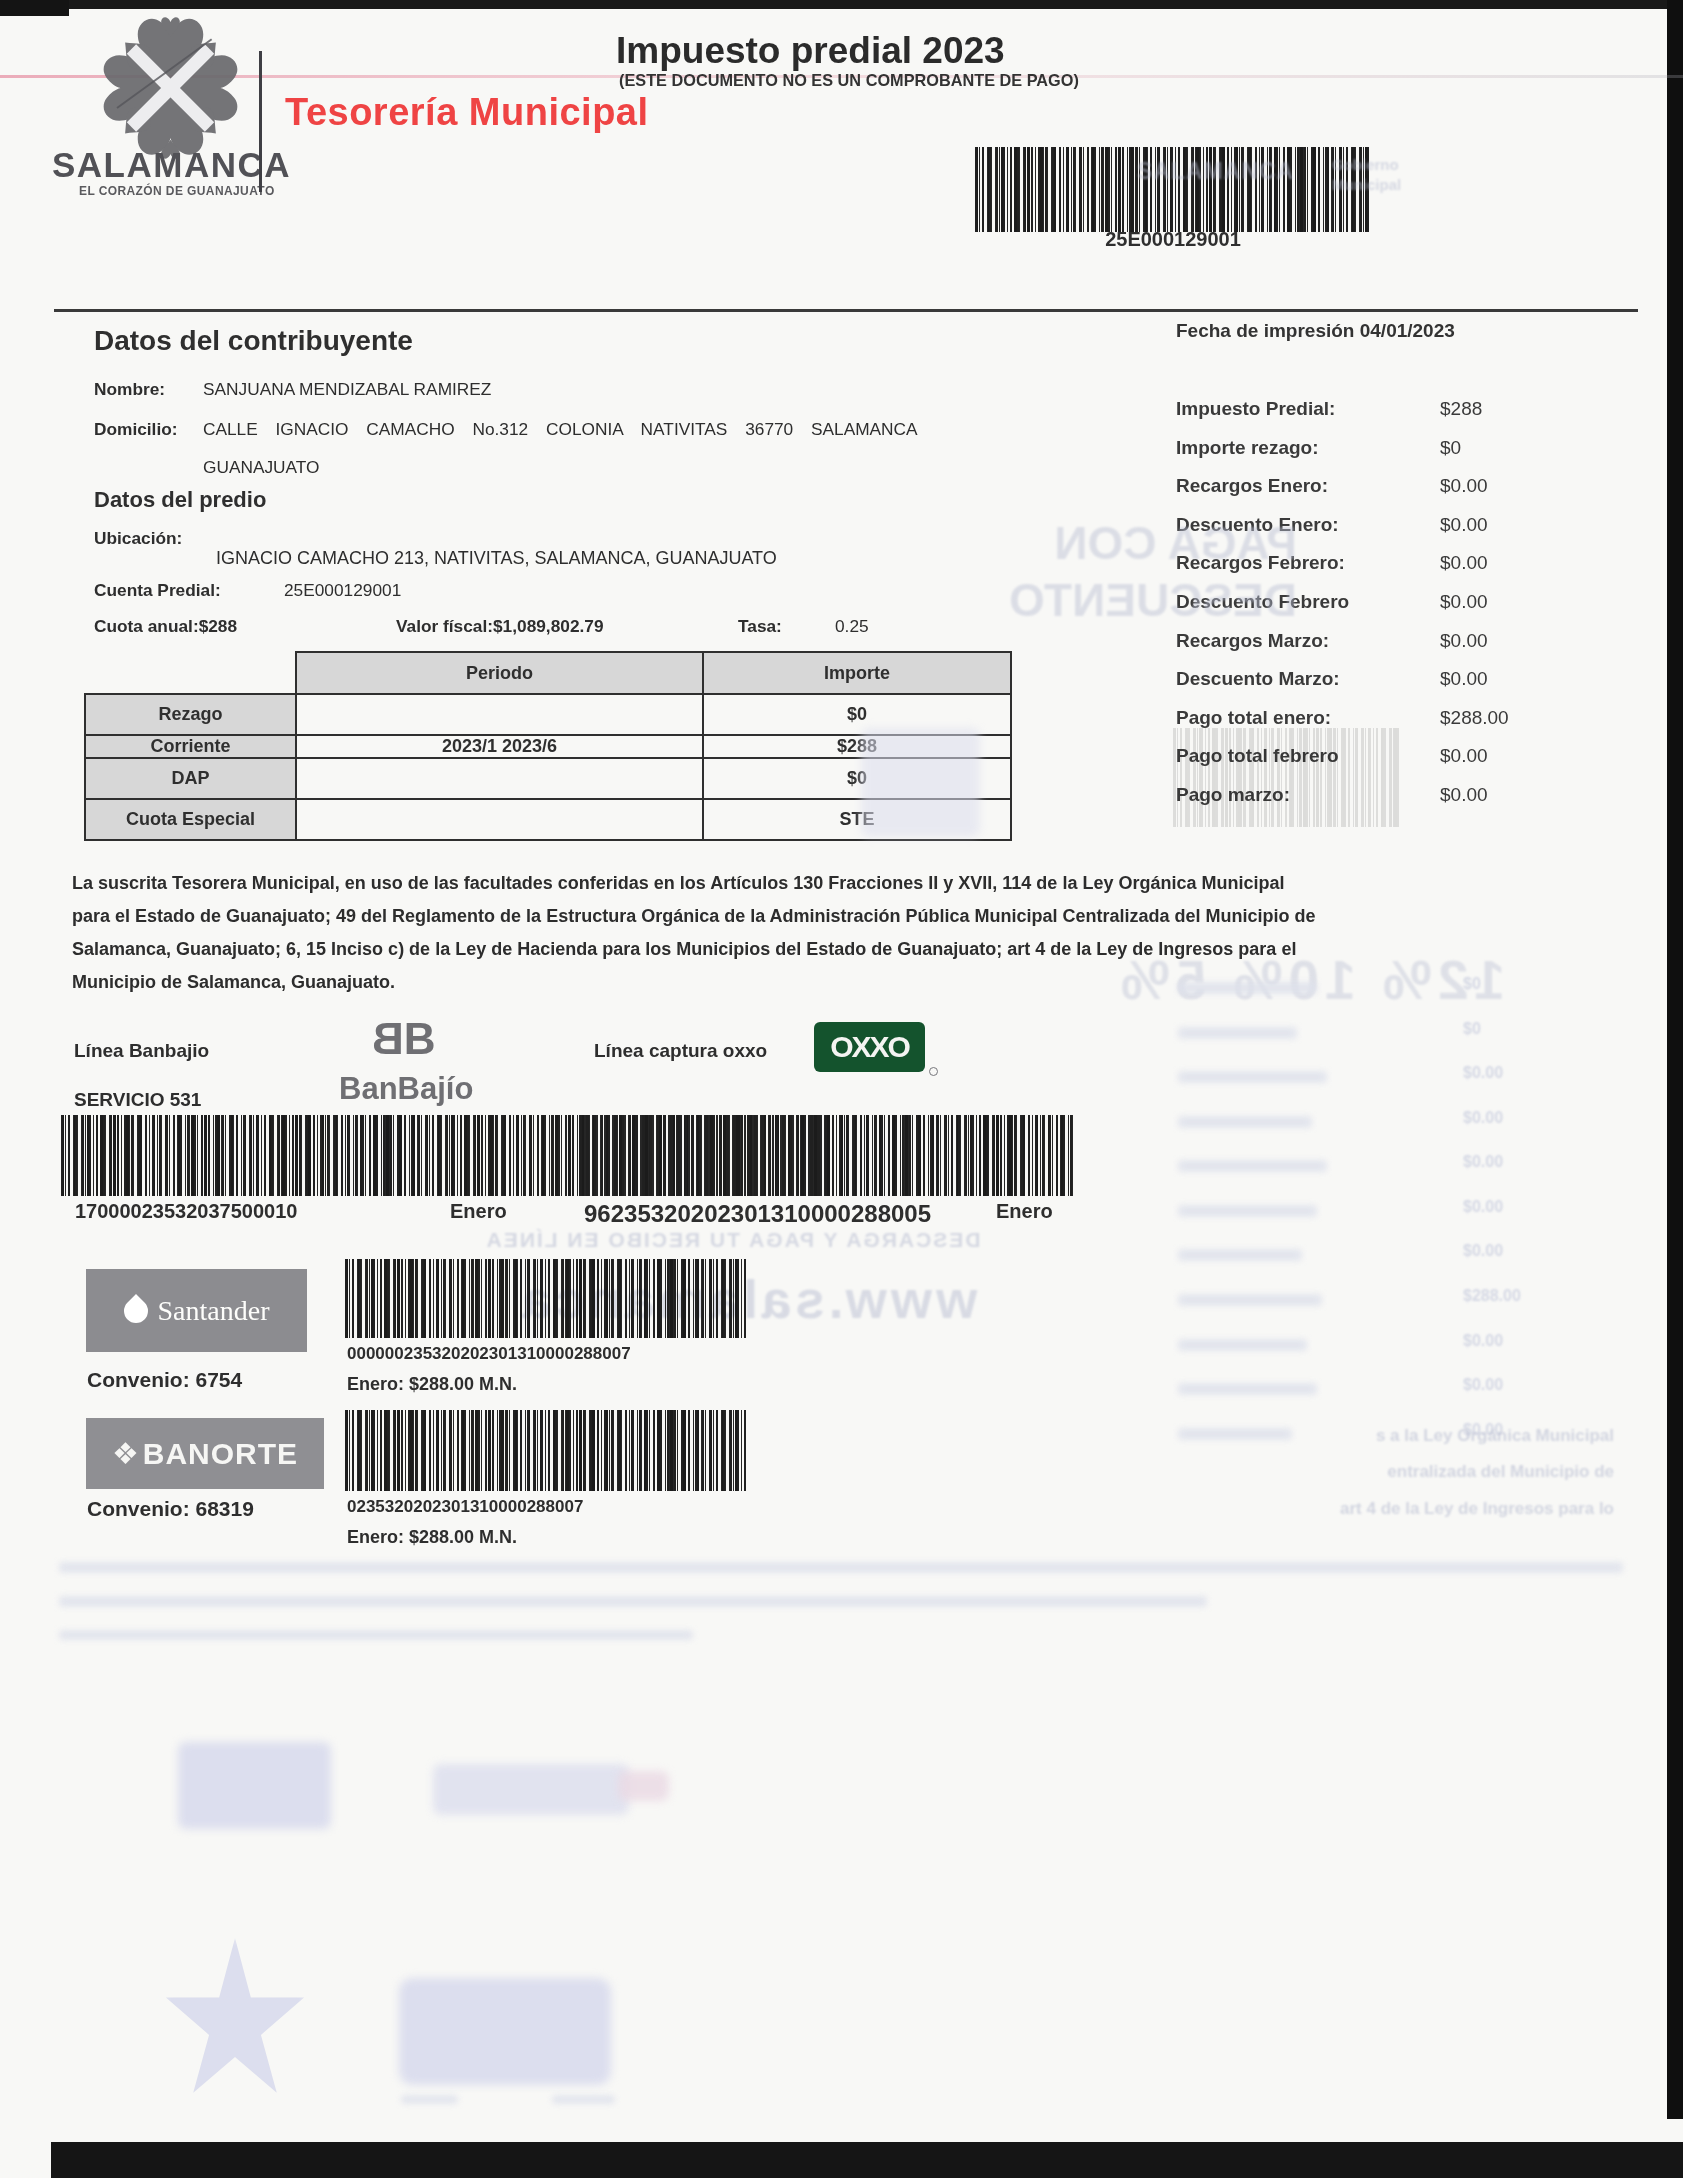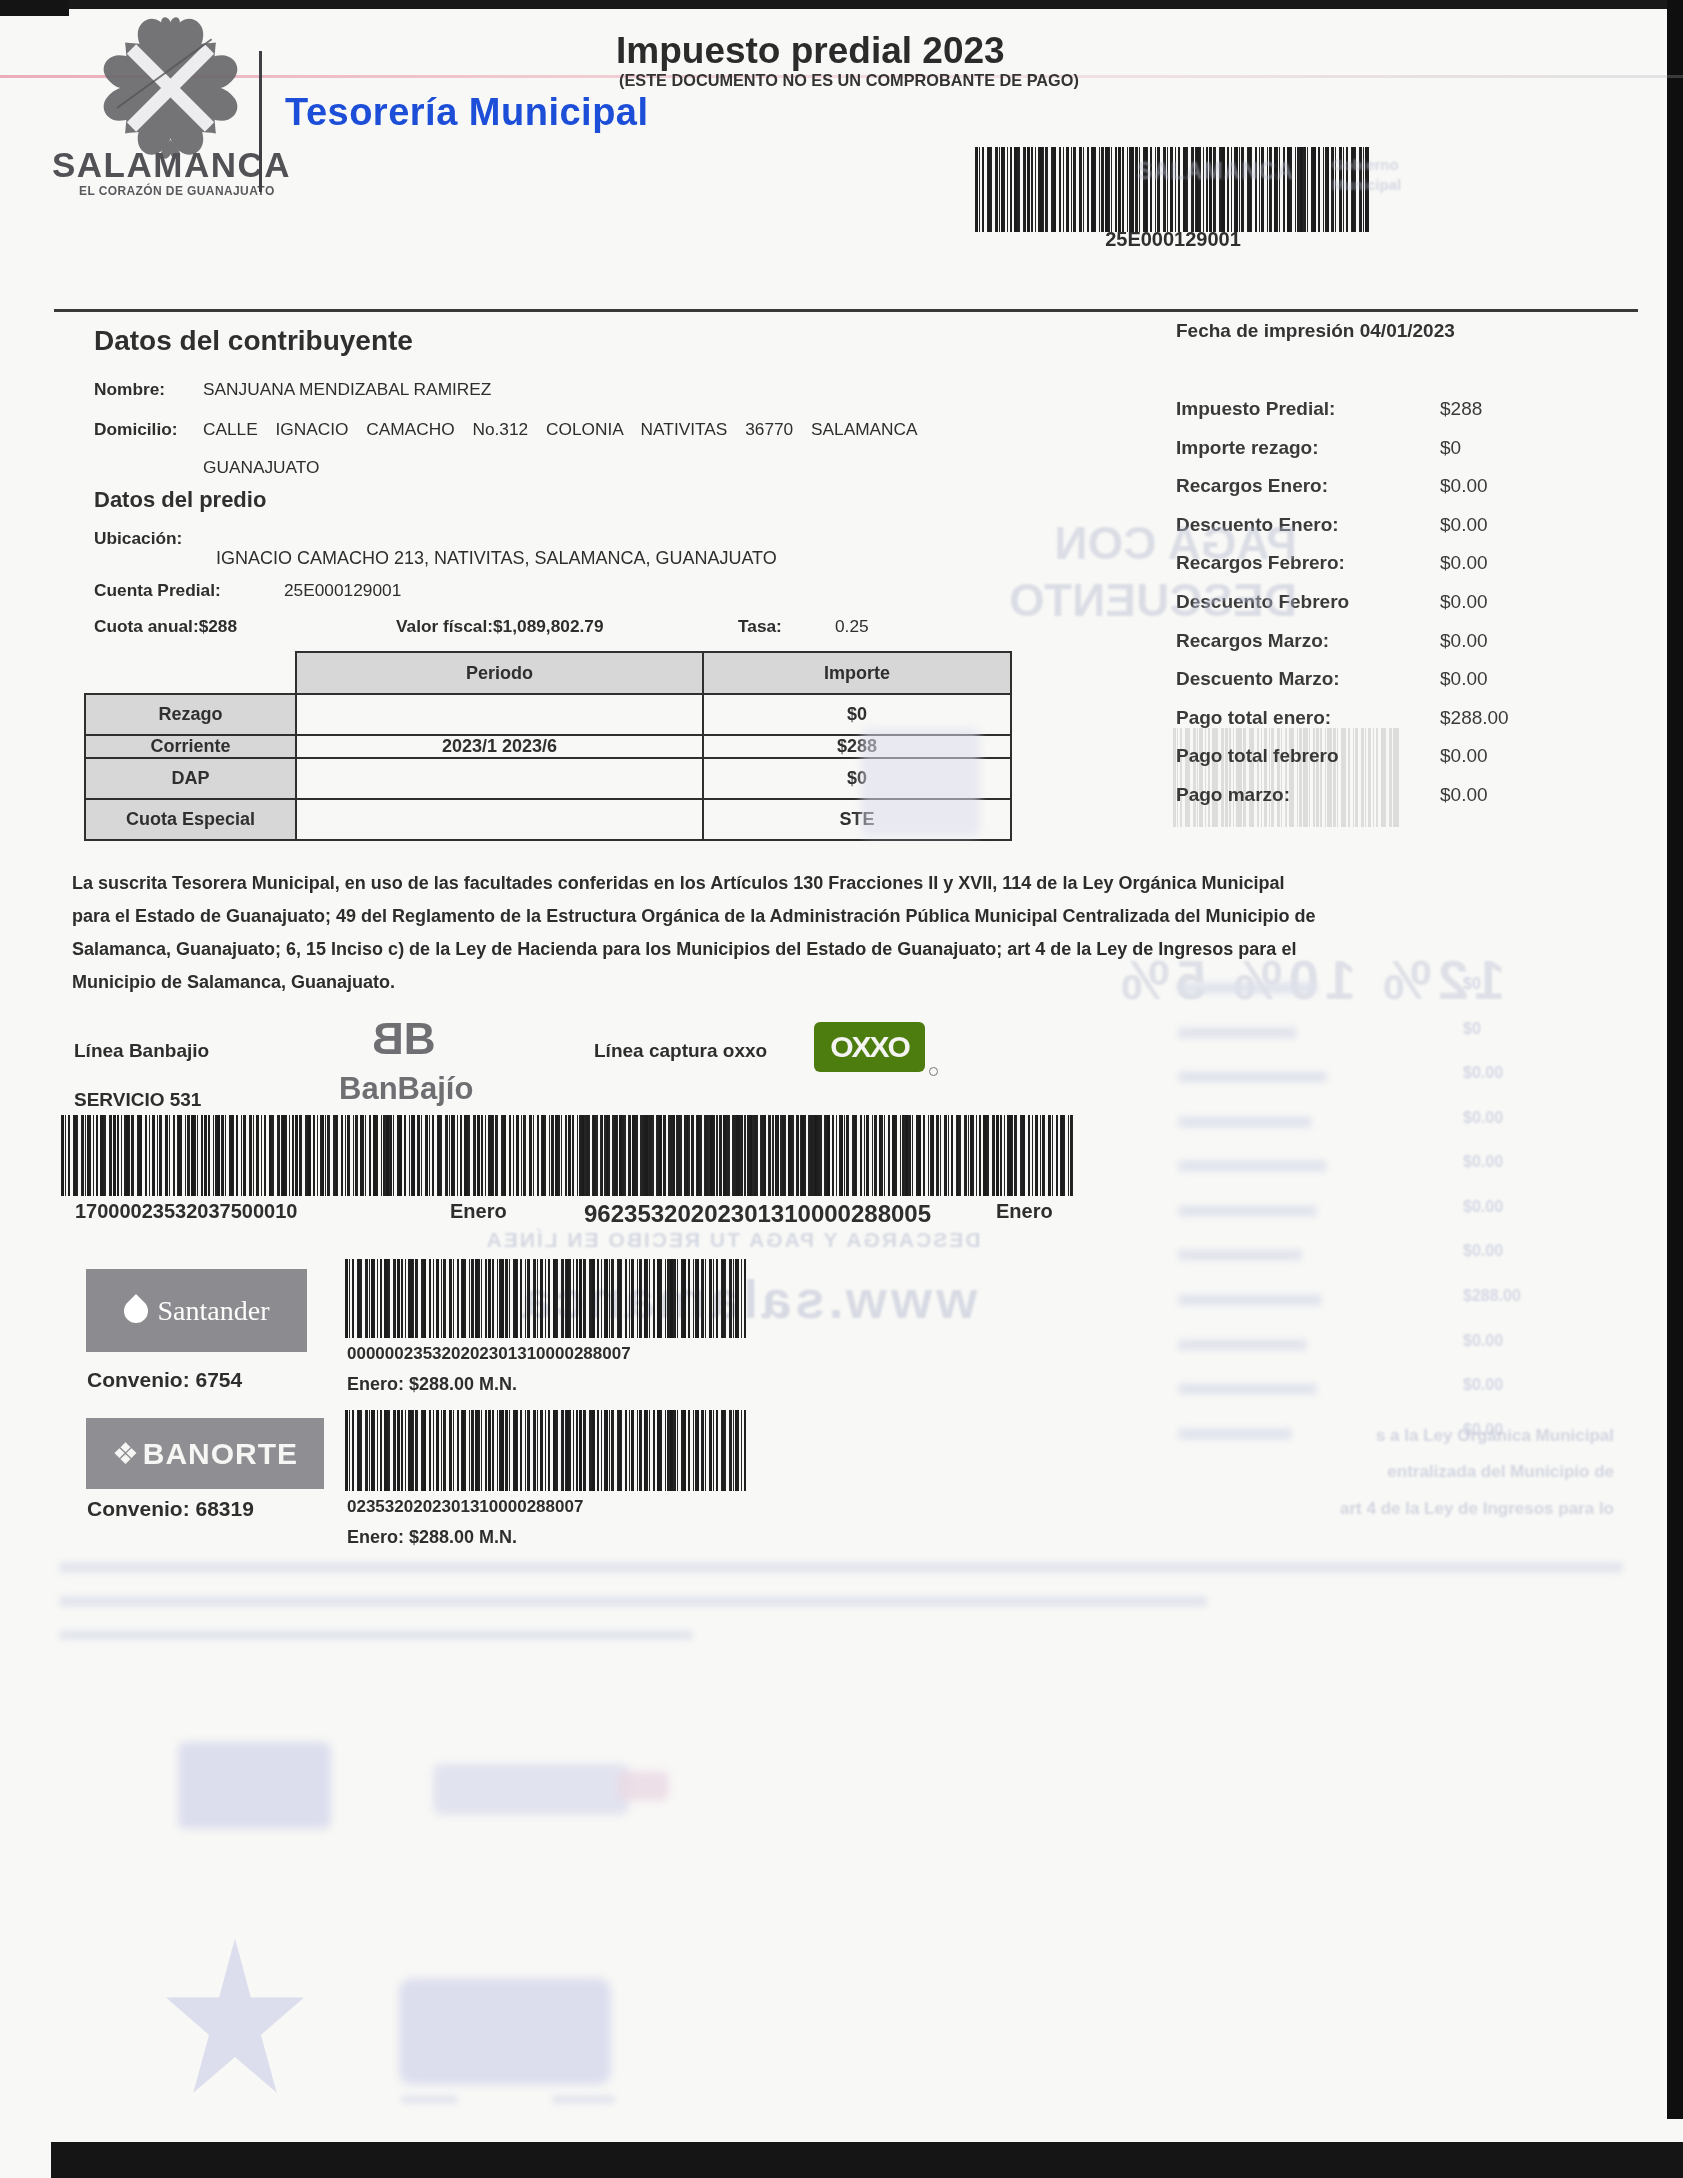--- a/index.html
+++ b/index.html
@@ -1,20 +1,20 @@
 <!DOCTYPE html>
 <html><head>
 <meta charset="utf-8">
 <style>
   html,body{margin:0;padding:0;background:#e9e9e7;}
   #page{position:relative;width:1683px;height:2178px;background:#f8f8f6;overflow:hidden;
         font-family:"Liberation Sans",sans-serif;color:#2e2e2e;}
   .abs{position:absolute;}
   .b{font-weight:bold;}
-  .gray-brand{color:#1d4ed8;}
+  .gray-brand{color:#ef4444;}
   .barcode{background-color:transparent;
     background-image:
       repeating-linear-gradient(90deg,#202020 0 2px,transparent 2px 7px),
       repeating-linear-gradient(90deg,#1b1b1b 0 3px,transparent 3px 13px),
       repeating-linear-gradient(90deg,#262626 0 1px,transparent 1px 4px);}
   .tbl{border-collapse:collapse;}
   .tbl td,.tbl th{border:2px solid #2f2f2f;font-size:18px;font-weight:bold;color:#2f2f2f;
        text-align:center;vertical-align:middle;padding:0;}
   .shade{background:#d7d7d7;}
   .feerow{position:absolute;left:1176px;width:455px;height:30px;}
@@ -241,21 +241,21 @@
   <div class="abs b gray-brand" style="left:378px;top:1014px;font-size:44px;letter-spacing:-6px;color:#6f6f73;">
     <span style="display:inline-block;transform:scaleX(-1);">B</span><span style="display:inline-block;">B</span>
   </div>
   <div class="abs b" style="left:339px;top:1071px;font-size:31px;color:#6f6f73;letter-spacing:0px;">BanBajío</div>
   <div class="abs b" style="left:74px;top:1089px;font-size:19px;">SERVICIO 531</div>
   <div class="abs barcode" style="left:61px;top:1115px;width:764px;height:81px;"></div>
   <div class="abs b" style="left:75px;top:1200px;font-size:20px;">17000023532037500010</div>
   <div class="abs b" style="left:450px;top:1200px;font-size:20px;">Enero</div>
 
   <div class="abs b" style="left:594px;top:1040px;font-size:19px;">Línea captura oxxo</div>
-  <div class="abs" style="left:814px;top:1022px;width:111px;height:50px;background:#4d7c0f;border-radius:6px;display:flex;align-items:center;justify-content:center;">
+  <div class="abs" style="left:814px;top:1022px;width:111px;height:50px;background:#14532d;border-radius:6px;display:flex;align-items:center;justify-content:center;">
     <span class="b" style="color:#f4f4f2;font-size:30px;letter-spacing:-2px;">OXXO</span>
   </div>
   <div class="abs" style="left:929px;top:1067px;width:7px;height:7px;border:1.5px solid #77777c;border-radius:50%;"></div>
   <div class="abs barcode" style="left:580px;top:1115px;width:493px;height:81px;"></div>
   <div class="abs b" style="left:584px;top:1200px;font-size:24px;">96235320202301310000288005</div>
   <div class="abs b" style="left:996px;top:1200px;font-size:20px;">Enero</div>
 
   <div class="abs b ghost mirror" style="left:366px;top:1228px;width:733px;font-size:21px;letter-spacing:2px;opacity:.55;text-align:center;">DESCARGA Y PAGA TU RECIBO EN LÍNEA</div>
   <div class="abs b ghost mirror" style="left:416px;top:1269px;width:663px;font-size:53px;letter-spacing:4px;opacity:.5;text-align:center;">www.salamanca</div>
 

